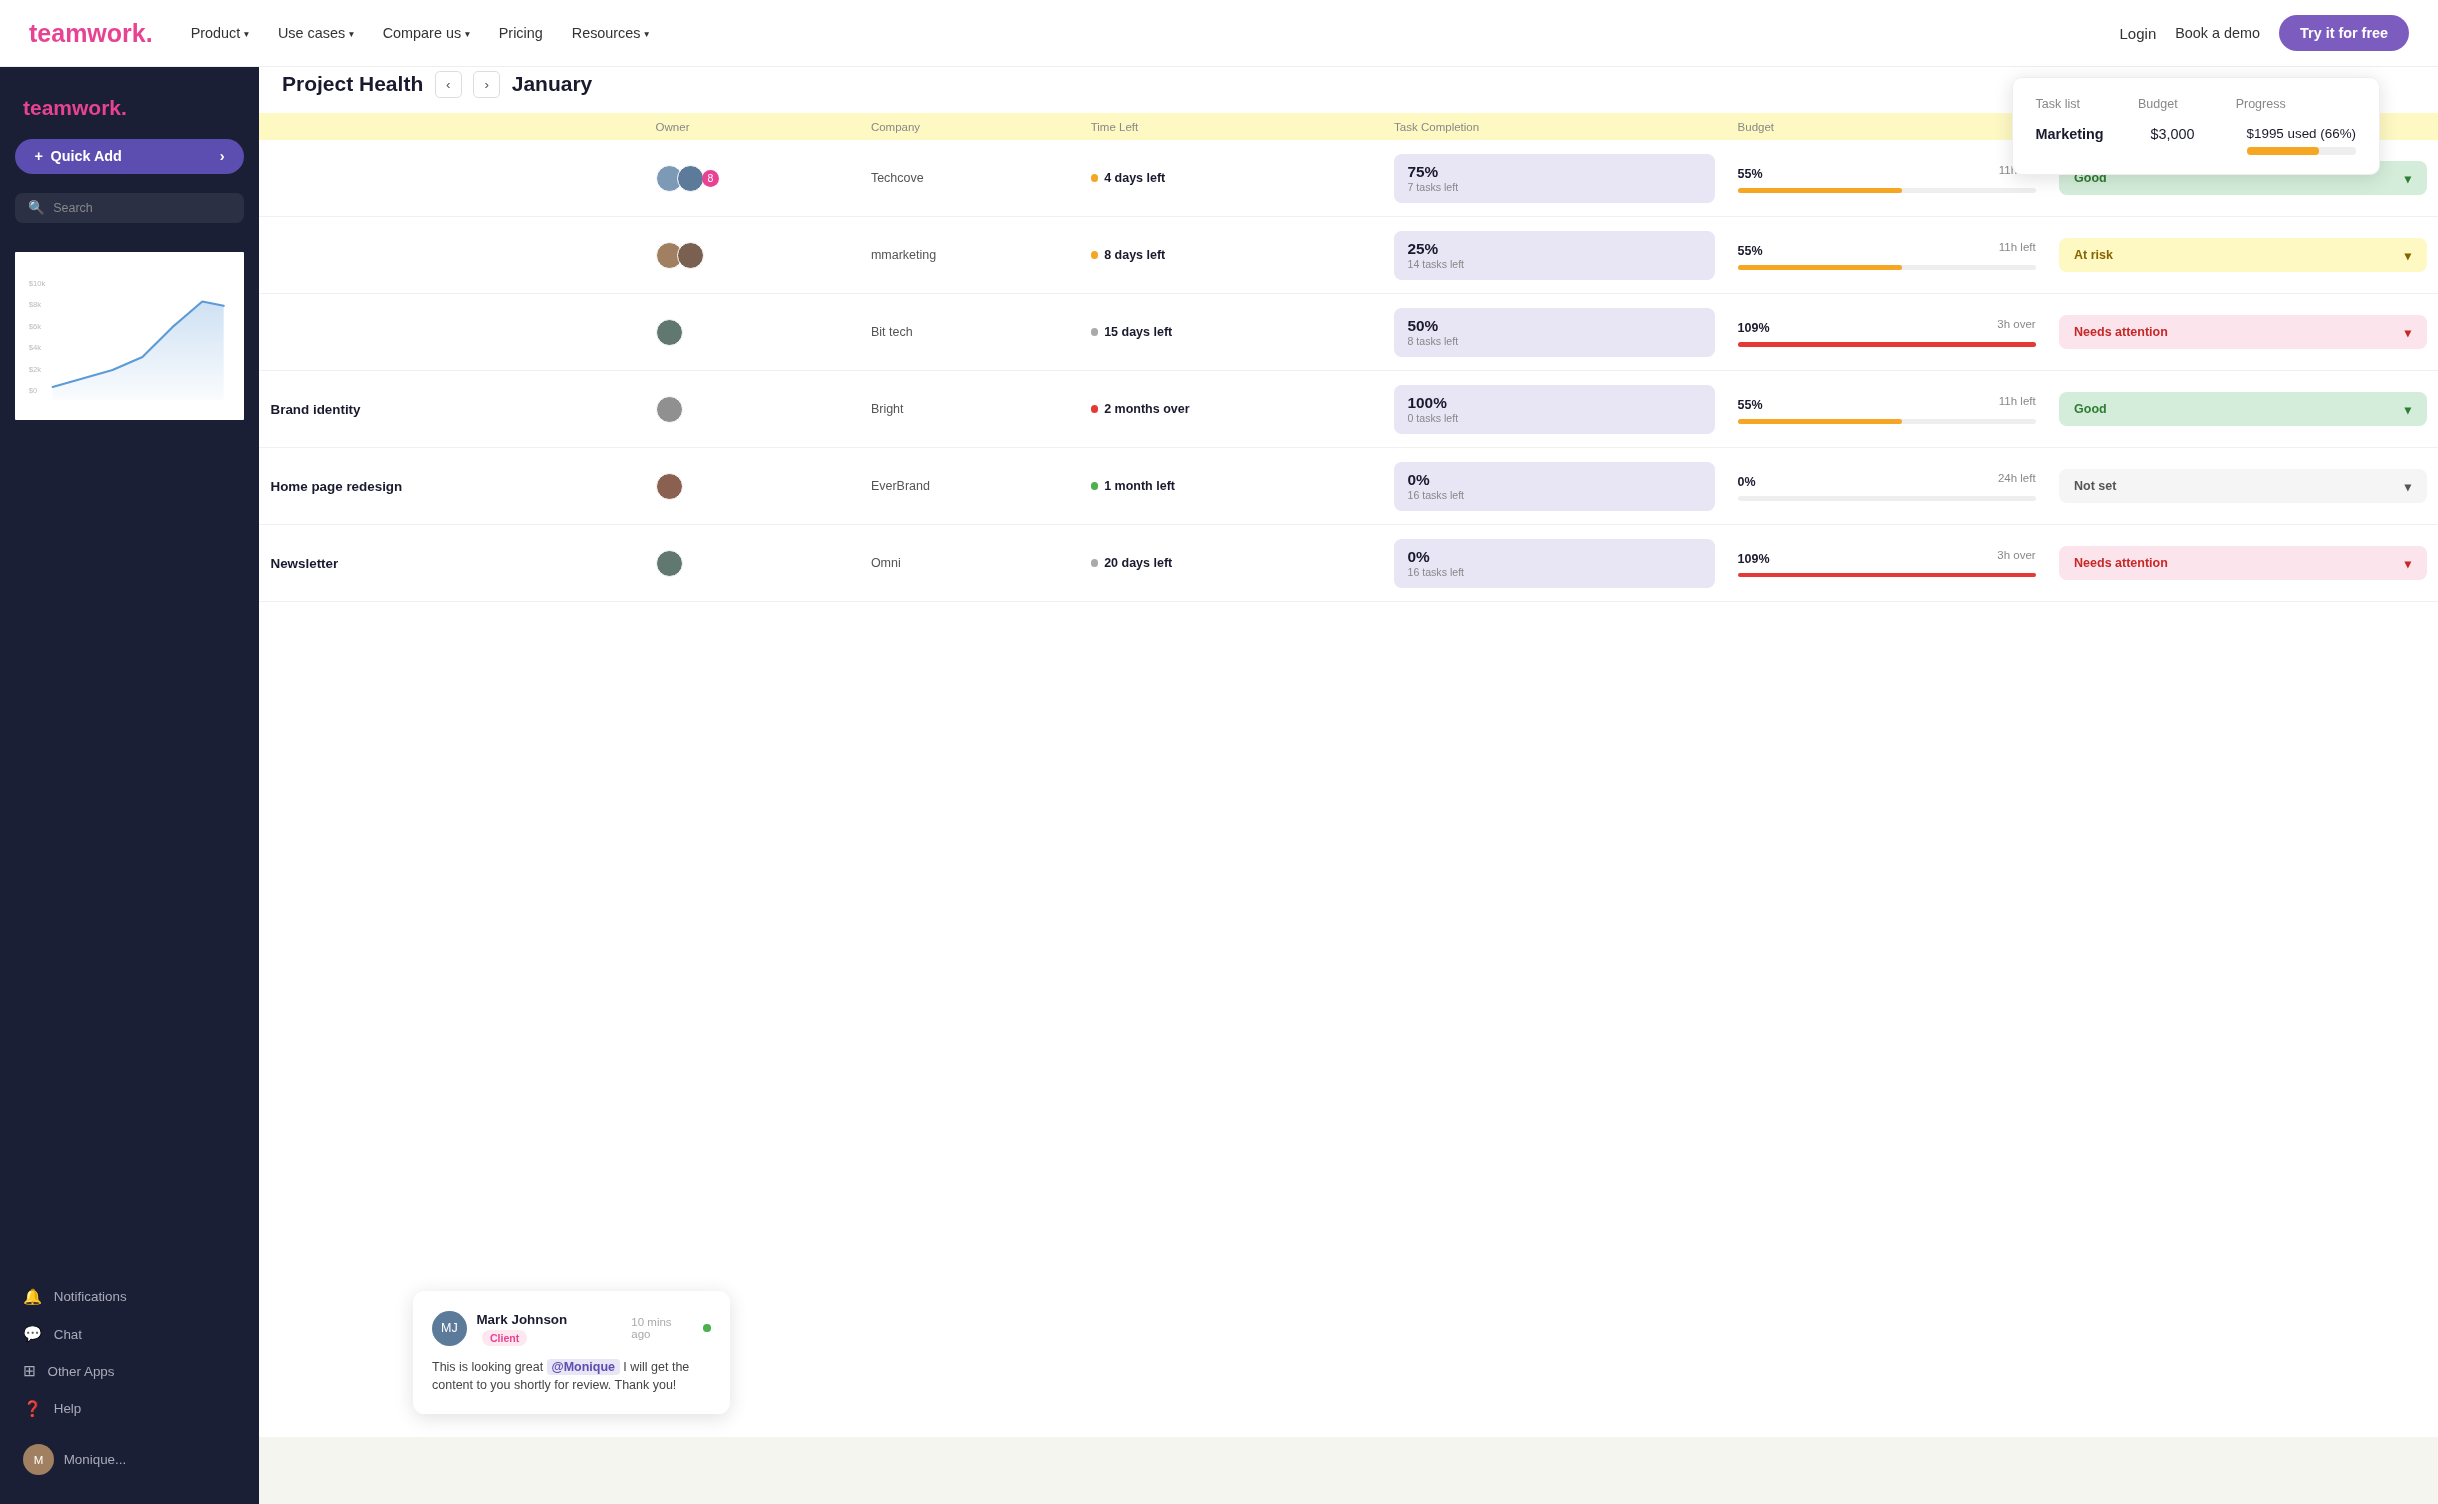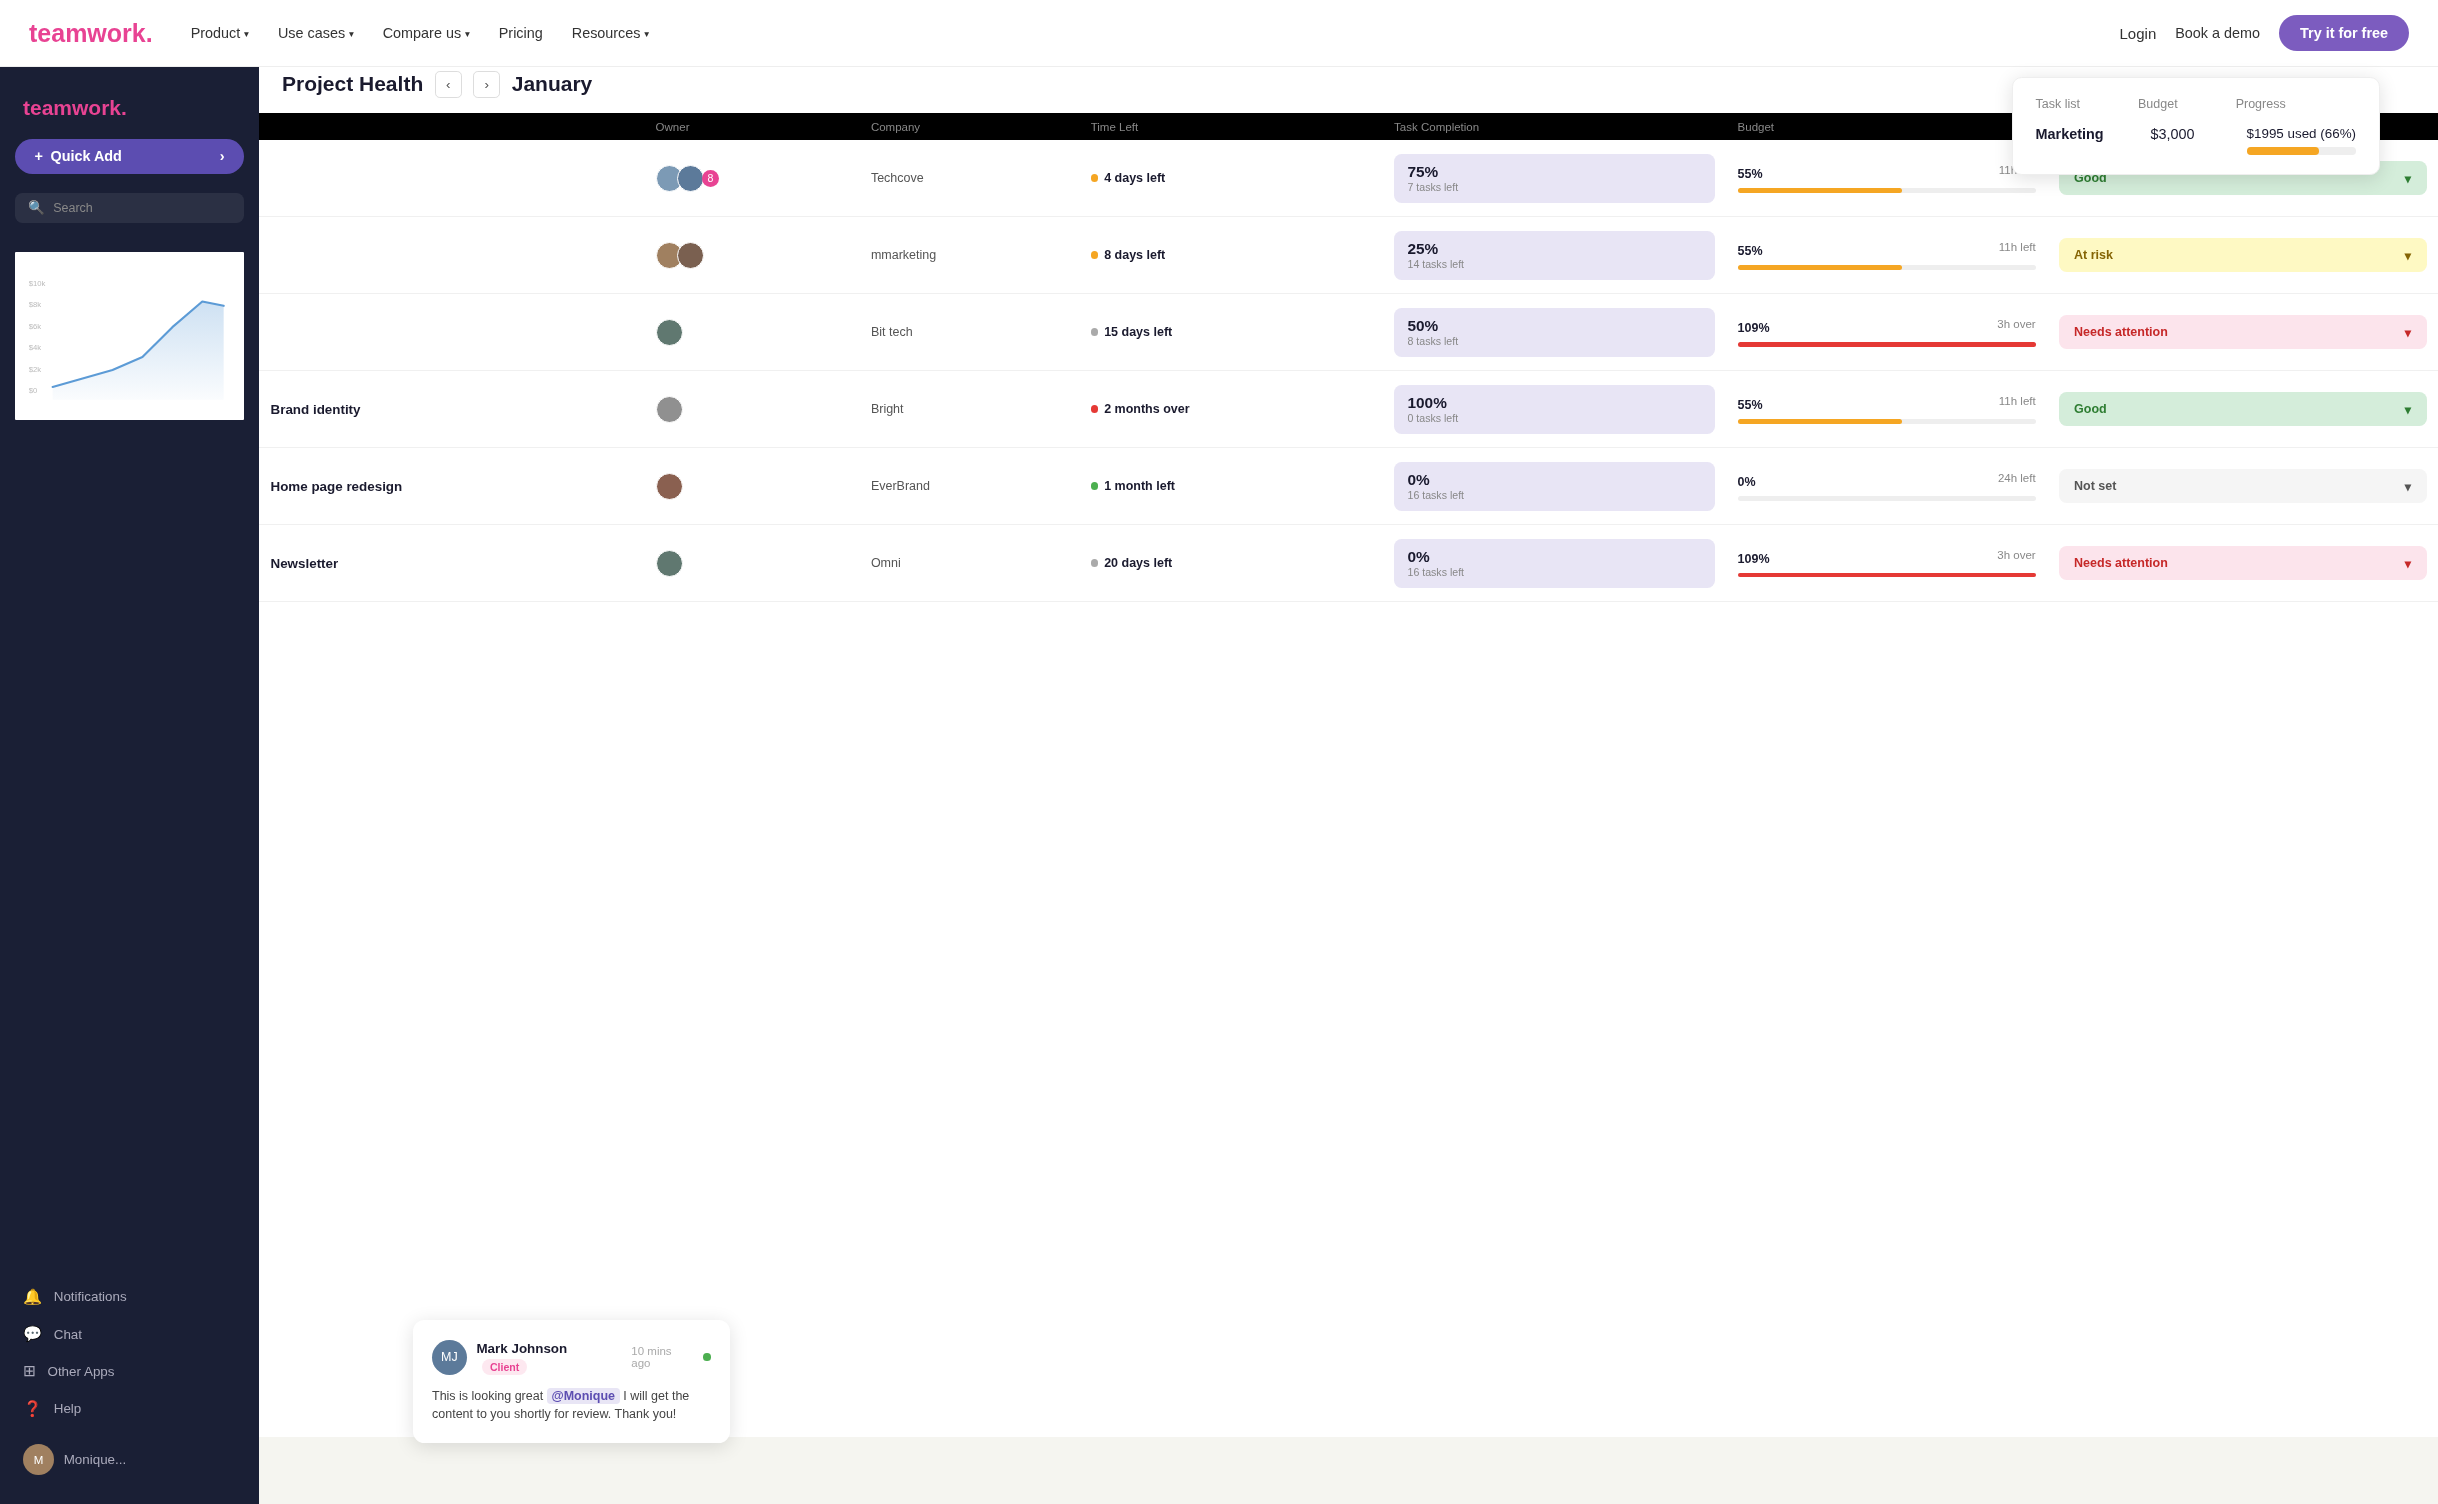--- a/index.html
+++ b/index.html
@@ -69,21 +69,21 @@
     .sub-tab.active { color: #5c4db1; border-bottom-color: #5c4db1; font-weight: 500; }
 
     
     .ph-header { display: flex; align-items: center; gap: 11.5px; padding: 19px 23px 15.4px; }
     .ph-title { font-size: 21px; font-weight: 700; color: #1a1a2e; }
     .ph-nav-btn { background: none; border: 1px solid #ddd; border-radius: 4.8px; width: 27px; height: 27px; cursor: pointer; font-size: 13.4px; color: #555; display: flex; align-items: center; justify-content: center; }
     .ph-month { font-size: 21px; font-weight: 700; color: #1a1a2e; }
 
     
     .ph-table { width: 100%; border-collapse: collapse; }
-    .ph-table thead th { font-size: 11.5px; color: #888; font-weight: 500; padding: 7.7px 11.5px; text-align: left; background: #000000; margin-top: 20px; }
+    .ph-table thead th { font-size: 11.5px; color: #888; font-weight: 500; padding: 7.7px 11.5px; text-align: left; background: #fef9c3; margin-top: 20px; }
     .ph-table tbody tr { border-bottom: 1px solid #f0f0f0; }
     .ph-table td { padding: 13.4px 11.5px; vertical-align: middle; }
 
     .project-name { font-size: 13.4px; font-weight: 600; color: #1a1a2e; }
     .owner-avatars { display: flex; }
     .owner-avatar { width: 27px; height: 27px; border-radius: 50%; background: #ccc; border: 1.9px solid #fff; margin-right: -5.8px; overflow: hidden; display: flex; align-items: center; justify-content: center; font-size: 9.6px; color: #fff; }
 
     .badge-count { background: #e84393; color: #fff; border-radius: 50%; width: 17.3px; height: 17.3px; font-size: 10.6px; display: flex; align-items: center; justify-content: center; }
 
     .time-left { font-size: 12.5px; font-weight: 600; color: #1a1a2e; display: flex; align-items: center; gap: 5.8px; }
@@ -126,21 +126,21 @@
     .bt-row { display: flex; gap: 38px; align-items: flex-start; }
     .bt-task { font-size: 14.4px; font-weight: 600; color: #1a1a2e; }
     .bt-budget { font-size: 14.4px; color: #1a1a2e; }
     .bt-progress-wrap { flex: 1; }
     .bt-progress-text { font-size: 13.4px; color: #1a1a2e; margin-bottom: 5.8px; }
     .bt-progress-bar { height: 7.7px; background: #eee; border-radius: 3.8px; }
     .bt-progress-fill { height: 100%; border-radius: 3.8px; background: #f5a623; width: 66%; }
 
     
     .comment-popup {
-      position: fixed; bottom: 61px; left: 413px; background: #fff;
+      position: fixed; bottom: 90px; left: 413px; background: #fff;
       border-radius: 11.5px; padding: 19px; box-shadow: 0 3.8px 19px rgba(0,0,0,0.12);
       z-index: 200; width: 317px;
     }
     .comment-header { display: flex; align-items: center; gap: 9.6px; margin-bottom: 11.5px; }
     .comment-avatar { width: 35px; height: 35px; border-radius: 50%; background: #7c8fa0; display: flex; align-items: center; justify-content: center; color: #fff; font-size: 12.5px; }
     .comment-author { font-size: 13.4px; font-weight: 600; color: #1a1a2e; }
     .comment-badge { background: #fde8f0; color: #e84393; font-size: 10.6px; padding: 1.9px 7.7px; border-radius: 9.6px; font-weight: 600; margin-left: 5.8px; }
     .comment-time { font-size: 11.5px; color: #aaa; margin-left: auto; }
     .comment-dot { width: 7.7px; height: 7.7px; background: #4caf50; border-radius: 50%; }
     .comment-body { font-size: 12.5px; color: #444; line-height: 1.5; }

